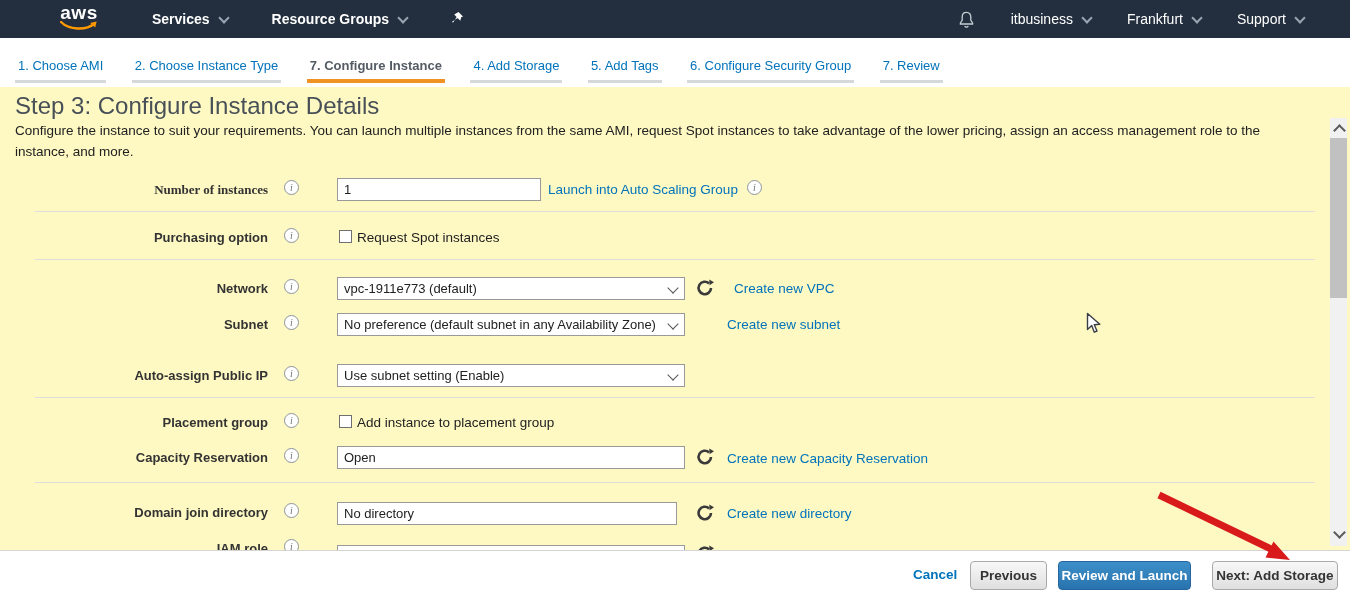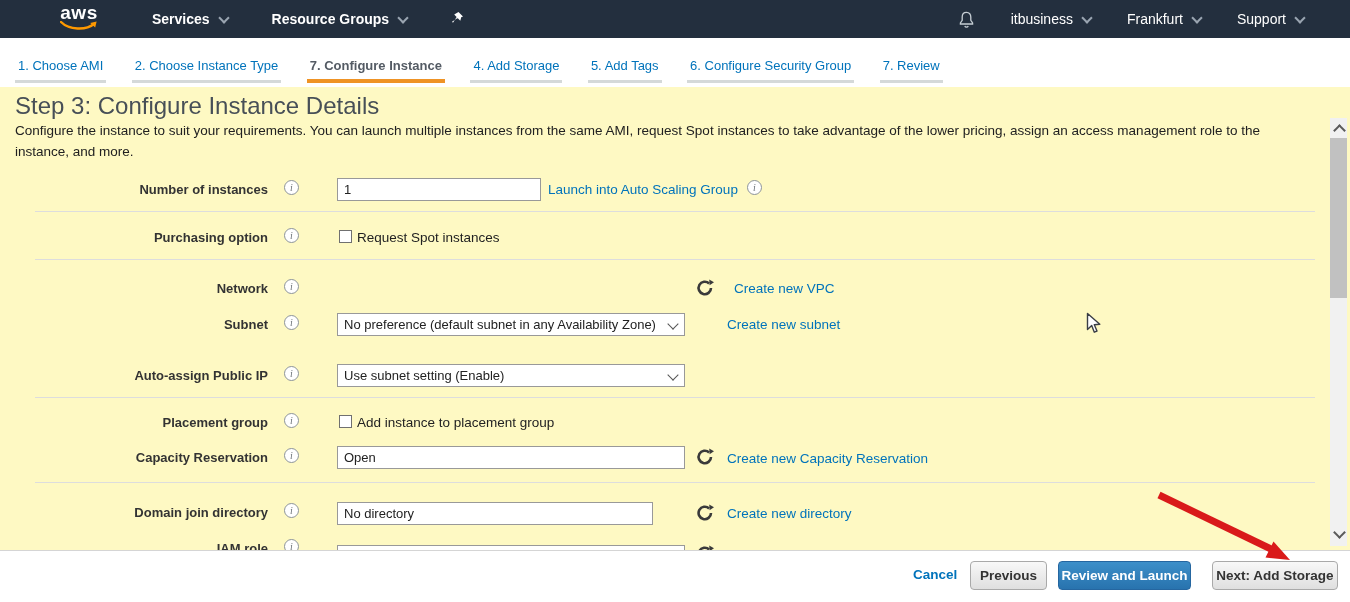--- a/index.html
+++ b/index.html
@@ -127,37 +127,41 @@
     <span class="tab active">7. Configure Instance</span>
     <span class="tab">4. Add Storage</span>
     <span class="tab">5. Add Tags</span>
     <span class="tab">6. Configure Security Group</span>
     <span class="tab">7. Review</span>
   </div>
 
   <h1 class="page-title" style="margin:0;font-weight:normal;">Step 3: Configure Instance Details</h1>
   <p class="page-desc" style="margin:0;">Configure the instance to suit your requirements. You can launch multiple instances from the same AMI, request Spot instances to take advantage of the lower pricing, assign an access management role to the instance, and more.</p>
 
-  <span class="flabel" style="top:182px;">Number of instances</span>
+  <span class="flabel" style="top:182px;font-family:Liberation Serif, serif;">Number of instances</span>
   <span class="info" style="top:180px;">i</span>
   <input class="txt" style="left: 337px; top: 178px; width: 204px;" value="1">
   <a class="link" style="left:548px;top:182px;">Launch into Auto Scaling Group</a>
   <span class="info" style="left:747px;top:180px;">i</span>
 
   <div class="divider" style="top:211px;"></div>
 
   <span class="flabel" style="top:230px;">Purchasing option</span>
   <span class="info" style="top:228px;">i</span>
   <span class="cb" style="left:339px;top:230px;"></span>
   <span class="cb-label" style="left:357px;top:230px;">Request Spot instances</span>
 
   <div class="divider" style="top:259px;"></div>
 
   <span class="flabel" style="top:281px;">Network</span>
   <span class="info" style="top:279px;">i</span>
+  <div class="sel" style="left:337px;top:277px;width:348px;">
+    <span>vpc-1911e773 (default)</span>
+    <span class="sel-caret"></span>
+  </div>
   <span class="refresh" style="left:696px;top:279px;">
     <svg width="18" height="18" viewBox="0 0 18 18">
       <path d="M15 9 a6.2 6.2 0 1 1 -1.9-4.5" fill="none" stroke="#3a3a3a" stroke-width="2.6"></path>
       <path d="M13.2 0.4 L13.6 6.2 L18 3.2 Z" fill="#3a3a3a"></path>
     </svg>
   </span>
   <a class="link" style="left:734px;top:281px;">Create new VPC</a>
 
   <span class="flabel" style="top:317px;">Subnet</span>
   <span class="info" style="top:315px;">i</span>
@@ -191,21 +195,21 @@
       <path d="M15 9 a6.2 6.2 0 1 1 -1.9-4.5" fill="none" stroke="#3a3a3a" stroke-width="2.6"></path>
       <path d="M13.2 0.4 L13.6 6.2 L18 3.2 Z" fill="#3a3a3a"></path>
     </svg>
   </span>
   <a class="link" style="left:727px;top:451px;">Create new Capacity Reservation</a>
 
   <div class="divider" style="top:482px;"></div>
 
   <span class="flabel" style="top:505px;">Domain join directory</span>
   <span class="info" style="top:503px;">i</span>
-  <div class="sel nocaret" style="left:337px;top:502px;width:316px;">
+  <div class="sel nocaret" style="left:337px;top:502px;width:340px;">
     <span>No directory</span>
   </div>
   <span class="refresh" style="left:696px;top:504px;">
     <svg width="18" height="18" viewBox="0 0 18 18">
       <path d="M15 9 a6.2 6.2 0 1 1 -1.9-4.5" fill="none" stroke="#3a3a3a" stroke-width="2.6"></path>
       <path d="M13.2 0.4 L13.6 6.2 L18 3.2 Z" fill="#3a3a3a"></path>
     </svg>
   </span>
   <a class="link" style="left:727px;top:506px;">Create new directory</a>
 

